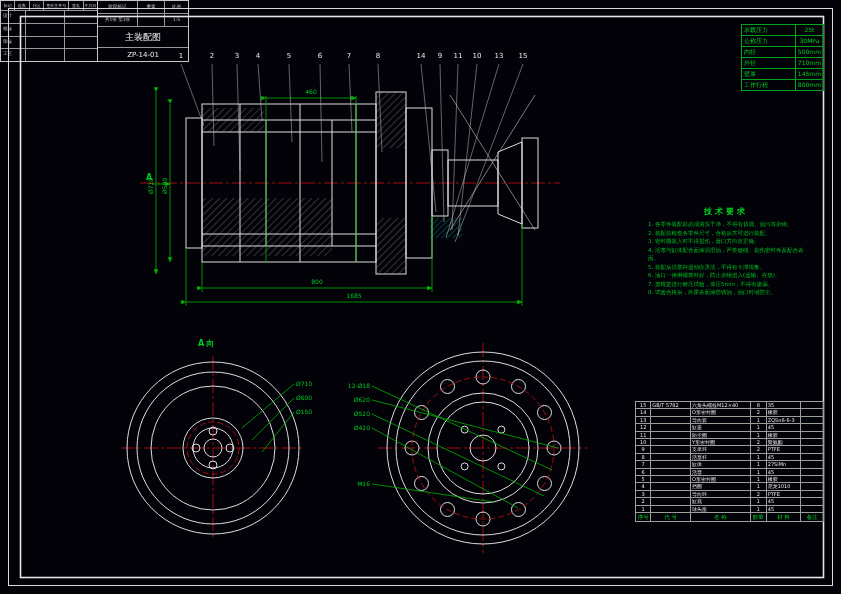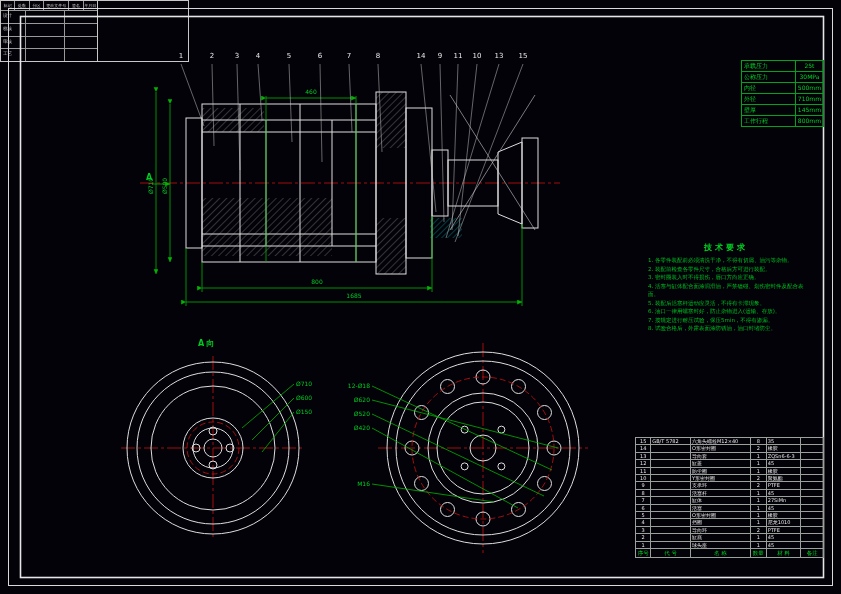--- a/index.html
+++ b/index.html
@@ -11,21 +11,21 @@
   .wl{stroke:#dedede;stroke-width:1;fill:none;}
   .wlt{stroke:#cfcfcf;stroke-width:.6;fill:none;}
   .gl{stroke:#00b400;stroke-width:.8;fill:none;}
   .rl{stroke:#cc1111;stroke-width:.8;fill:none;stroke-dasharray:14 3 3 3;}
   .rc{stroke:#cc1111;stroke-width:.8;fill:none;stroke-dasharray:6 3;}
   .ldr{stroke:#c8c8c8;stroke-width:.5;}
   .cnum{fill:#ececec;font-size:7px;text-anchor:middle;}
   .gtxt{fill:#00cc22;font-size:6px;}
   .gbig{fill:#00cc22;font-size:8px;font-weight:bold;letter-spacing:2px;}
 
-  .panel{position:absolute;color:#00c81e;margin-top:36px;}
+  .panel{position:absolute;color:#00c81e;}
   table{border-collapse:collapse;table-layout:fixed;}
   
   #spec{left:741px;top:24px;width:83px;}
   #spec td{border:1px solid #00a31a;font-size:6px;line-height:10px;height:10px;
            color:#00d322;padding:0 2px;overflow:hidden;white-space:nowrap;}
   #spec td.v{text-align:center;}
   
   #tech{left:648px;top:206px;width:156px;}
   #tech .tt{text-align:center;font-size:8px;font-weight:bold;letter-spacing:3px;color:#00d322;margin-bottom:3px;}
   #tech .ln{font-size:5.5px;line-height:8.5px;color:#00c020;}
@@ -439,15 +439,29 @@
             <div class="c" style="width: 36px;"></div>
             <div class="c" style="flex: 1 1 0%;"></div>
           </div>
           <div class="r">
             <div class="c" style="width: 22px;">工艺</div>
             <div class="c" style="width: 36px;"></div>
             <div class="c" style="flex: 1 1 0%;"></div>
           </div>
         </div>
   </div>
+  <div class="rcol">
+    <div class="trow" style="height:12px;">
+      <div class="c" style="width:39px;">阶段标记</div>
+      <div class="c" style="width:26px;">重量</div>
+      <div class="c" style="flex:1;">比例</div>
+    </div>
+    <div class="trow" style="height:12px;">
+      <div class="c" style="width:39px;">共1张 第1张</div>
+      <div class="c" style="width:26px;"></div>
+      <div class="c" style="flex:1;">1:5</div>
+    </div>
+    <div id="tb-name">主装配图</div>
+    <div id="tb-num">ZP-14-01</div>
+  </div>
 </div>
 
 </div>
 
 </body></html>

